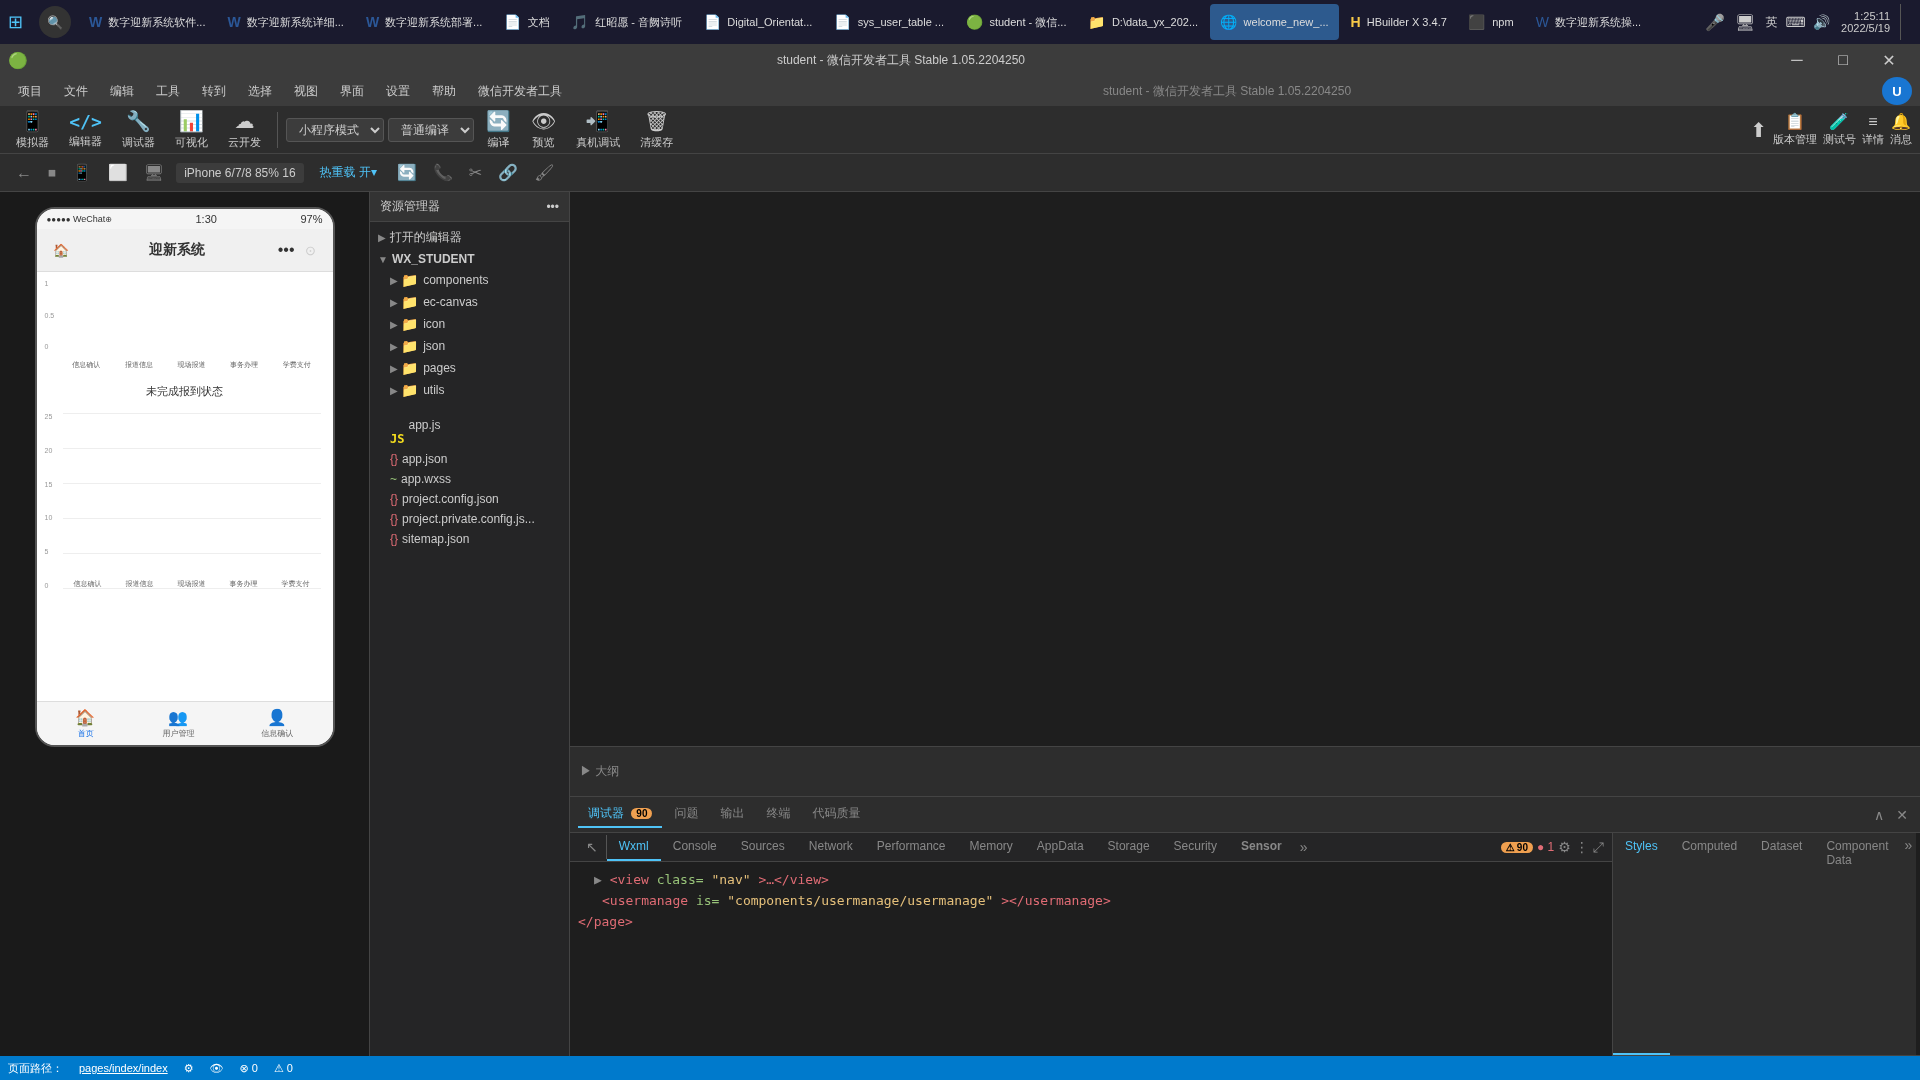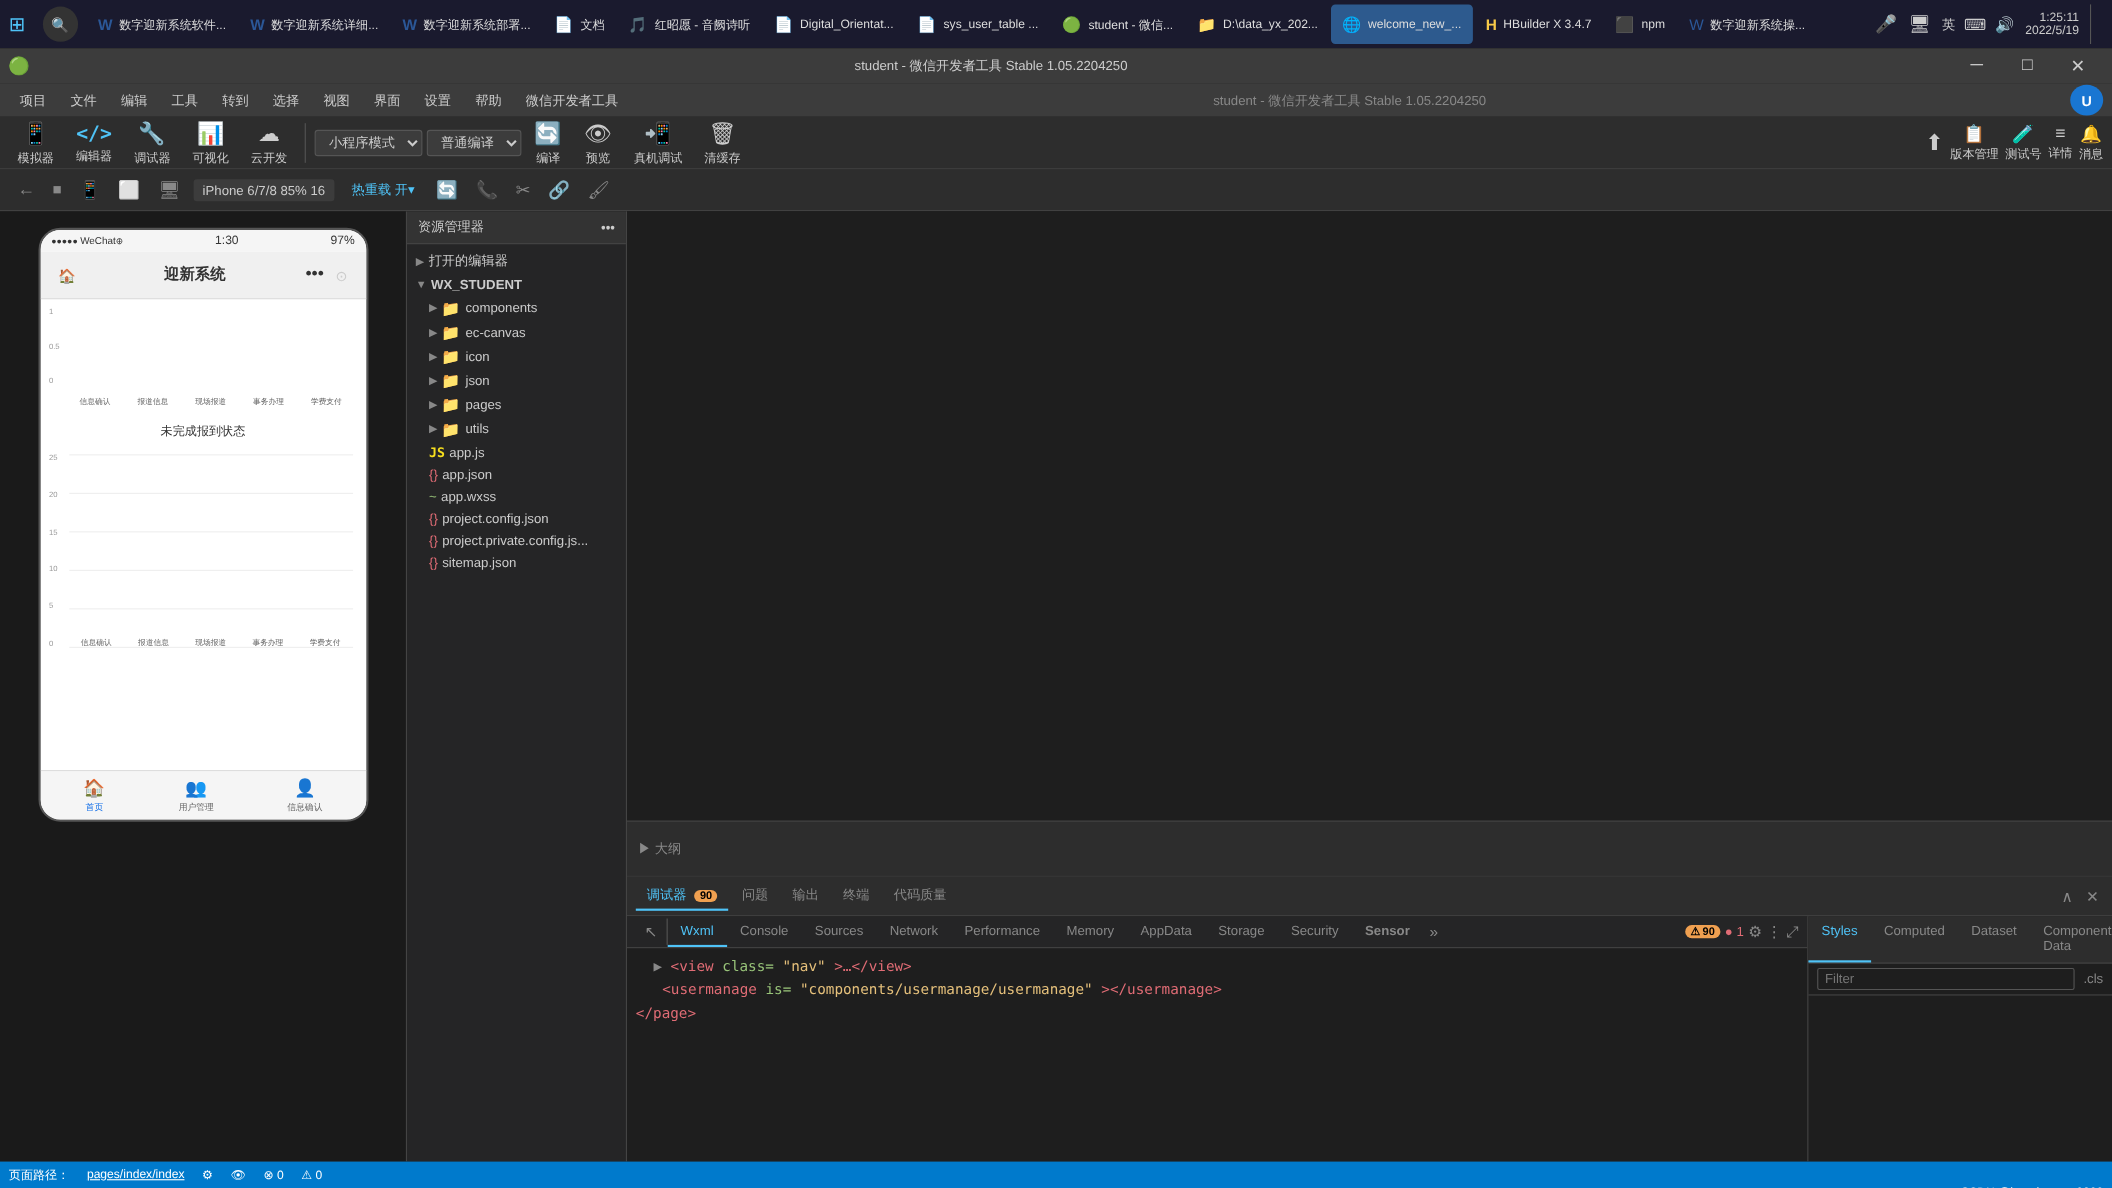--- a/index.html
+++ b/index.html
@@ -54,21 +54,21 @@
     .bottom-nav-item { display: flex; flex-direction: column; align-items: center; font-size: 8px; color: #666; gap: 1px; cursor: pointer; }
     .bottom-nav-item.active { color: #1a73e8; }
     .bottom-icon { font-size: 16px; }
 
     
     .file-panel { width: 200px; background: #252526; border-right: 1px solid #444; display: flex; flex-direction: column; flex-shrink: 0; }
     .file-panel-header { display: flex; justify-content: space-between; align-items: center; padding: 6px 10px; background: #333; font-size: 12px; color: #ccc; border-bottom: 1px solid #444; }
     .file-tree { flex: 1; overflow-y: auto; padding: 4px 0; }
     .file-item { display: flex; align-items: center; padding: 3px 8px; cursor: pointer; font-size: 12px; color: #ccc; gap: 4px; }
     .folder-icon { color: #dcb67a; font-size: 14px; }
-    .file-icon-js { color: #f7df1e; font-size: 12px; font-weight: bold; font-family: monospace; }
+    .file-icon-js { color: #f7df1e; font-size: 12px; font-weight: bold; font-family: monospace; margin-top: 28px; }
     .file-icon-json { color: #e06c75; font-size: 12px; }
     .file-icon-wxss { color: #98c379; font-size: 12px; }
     .indent1 { padding-left: 20px; }
     .expand-arrow { font-size: 10px; color: #888; }
 
     
     .center-panel { flex: 1; background: #1e1e1e; display: flex; flex-direction: column; }
 
     
     .debug-panel { height: 260px; border-top: 1px solid #444; display: flex; flex-direction: column; background: #1e1e1e; }
@@ -77,21 +77,21 @@
     .debug-tab.active { color: #4fc3f7; border-bottom: 2px solid #4fc3f7; }
     .debug-tab.badge { position: relative; }
     .badge-num { background: #f0a050; color: #000; border-radius: 8px; padding: 0 5px; font-size: 10px; font-weight: bold; margin-left: 4px; }
     .debug-content { flex: 1; display: flex; }
     .debug-code { flex: 1; padding: 8px; font-family: monospace; font-size: 13px; overflow: auto; }
     .code-line { line-height: 1.6; }
     .code-tag { color: #e06c75; }
     .code-attr { color: #98c379; }
     .code-val { color: #e5c07b; }
     .code-expand { color: #888; cursor: pointer; }
-    .debug-right { width: 277px; border-left: 1px solid #444; display: flex; flex-direction: column; }
+    .debug-right { width: 308px; border-left: 1px solid #444; display: flex; flex-direction: row; }
     .debug-right-tabs { display: flex; background: #2d2d2d; border-bottom: 1px solid #444; }
     .right-tab { padding: 6px 12px; font-size: 12px; color: #888; cursor: pointer; border-bottom: 2px solid transparent; }
     .right-tab.active { color: #4fc3f7; border-bottom: 2px solid #4fc3f7; }
     .filter-bar { display: flex; align-items: center; padding: 4px 8px; border-bottom: 1px solid #444; gap: 8px; }
     .filter-input { background: #1e1e1e; border: 1px solid #555; color: #ccc; padding: 2px 6px; font-size: 12px; border-radius: 2px; flex: 1; }
     .cls-text { color: #888; font-size: 12px; }
     .debug-right-content { flex: 1; }
 
     
     .outline-panel { height: 50px; border-top: 1px solid #444; background: #2d2d2d; display: flex; align-items: center; padding: 0 10px; }

